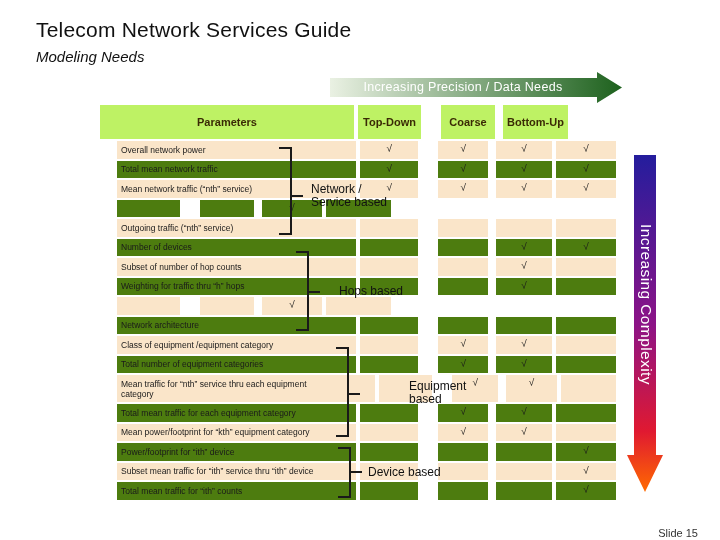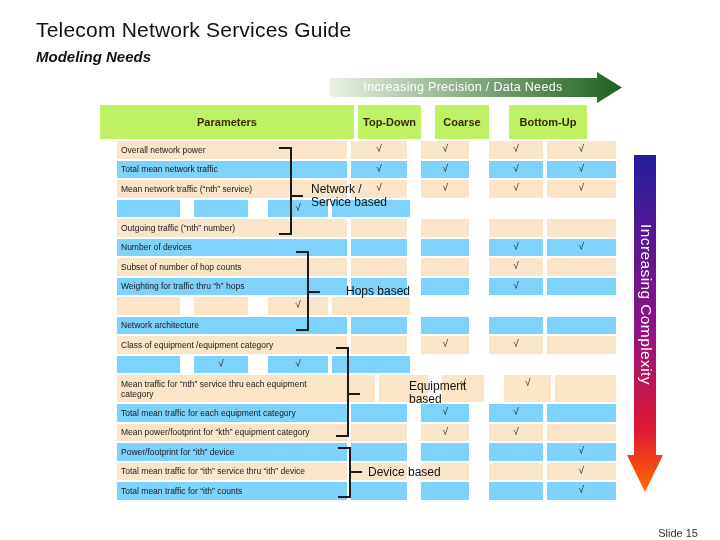--- a/index.html
+++ b/index.html
@@ -1,50 +1,50 @@
 <!DOCTYPE html>
 <html><head>
 <meta charset="utf-8">
 <style>
   html,body{margin:0;padding:0;}
   body{width:720px;height:540px;background:#ffffff;font-family:"Liberation Sans",sans-serif;position:relative;overflow:hidden;}
   .abs{position:absolute;}
 
   
   .title{left:36px;top:18px;font-size:21px;color:#111;letter-spacing:.2px;}
-  .subtitle{left:36px;top:48px;font-size:15px;font-style:italic;font-weight:700;color:#111;}
+  .subtitle{left:36px;top:48px;font-size:15px;font-style:italic;font-weight:400;color:#111;}
 
   
   .precision-text{left:331px;top:78px;width:264px;height:19px;line-height:19px;
     text-align:center;color:#ffffff;font-size:12.5px;letter-spacing:.3px;}
 
   
   .table{left:100px;top:105px;width:516px;}
   .thead{display:flex;height:34px;margin-bottom:2px;}
   .hcell{background:#bef264;color:#3a2a05;font-weight:700;font-size:11px;line-height:12px;
     display:flex;align-items:center;justify-content:center;text-align:center;}
   .trow{display:flex;min-height:17.5px;margin-bottom:2px;padding-left:17px;}
   .trow.tall{min-height:27px;}
   .cell{display:flex;}
   .param{width:254px;padding:1px 0 1px 4px;font-size:8.5px;line-height:10px;color:#1a1a1a;
     align-items:center;margin-right:4px;}
   .trow.tall .param{max-width:186px;padding-right:68px;align-items:flex-start;padding-top:4px;}
   .check{justify-content:center;align-items:flex-start;padding-top:2px;font-size:10px;line-height:11px;color:#1a1a1a;}
   .w0{width:254px;margin-right:4px;}
-  .w1{width:63px;margin-right:14px;}
-  .w2{width:54px;margin-right:20px;}
+  .w1{width:63px;margin-right:20px;}
+  .w2{width:54px;margin-right:8px;}
   .w3{width:60px;margin-right:4px;}
-  .w4{width:78px;margin-right:0;}
+  .w4{width:65px;margin-right:0;}
   .odd .cell{background:#fae5c9;}
-  .even .cell{background:#7dd3fc;}
+  .even .cell{background:#4d7c0f;}
 
   
   .grouplabel{font-size:12px;line-height:13px;color:#111;}
   .gl1{left:311px;top:183px;width:88px;}
-  .gl2{left:346px;top:285px;width:120px;}
+  .gl2{left:339px;top:285px;width:120px;}
   .gl3{left:364px;top:380px;width:74px;margin-left:45px;}
   .gl4{left:368px;top:466px;width:120px;}
 
   
   .complexity-text{left:634px;top:224px;width:23px;height:200px;
     writing-mode:vertical-rl;color:#ffffff;font-size:15.5px;letter-spacing:.4px;
     display:flex;align-items:center;}
 
   .slide-number{right:22px;top:527px;font-size:11px;color:#333;}
 
@@ -104,21 +104,21 @@
         <div class="cell check w3">√</div>
         <div class="cell check w4">√</div>
       </div>
       <div class="trow even">
         <div class="cell check w1"></div>
         <div class="cell check w2"></div>
         <div class="cell check w3">√</div>
         <div class="cell check w4"></div>
       </div>
       <div class="trow odd">
-        <div class="cell param">Outgoing traffic (“nth” number)</div>
+        <div class="cell param">Outgoing traffic (“nth” service)</div>
         <div class="cell check w1"></div>
         <div class="cell check w2"></div>
         <div class="cell check w3"></div>
         <div class="cell check w4"></div>
       </div>
       <div class="trow even">
         <div class="cell param">Number of devices</div>
         <div class="cell check w1"></div>
         <div class="cell check w2"></div>
         <div class="cell check w3">√</div>
@@ -152,20 +152,21 @@
         <div class="cell check w4"></div>
       </div>
       <div class="trow odd">
         <div class="cell param">Class of equipment /equipment category</div>
         <div class="cell check w1"></div>
         <div class="cell check w2">√</div>
         <div class="cell check w3">√</div>
         <div class="cell check w4"></div>
       </div>
       <div class="trow even">
+        <div class="cell param">Total number of equipment categories</div>
         <div class="cell check w1"></div>
         <div class="cell check w2">√</div>
         <div class="cell check w3">√</div>
         <div class="cell check w4"></div>
       </div>
       <div class="trow odd tall">
         <div class="cell param">Mean traffic for “nth” service thru each equipment category</div>
         <div class="cell check w1"></div>
         <div class="cell check w2">√</div>
         <div class="cell check w3">√</div>
@@ -186,21 +187,21 @@
         <div class="cell check w4"></div>
       </div>
       <div class="trow even">
         <div class="cell param">Power/footprint for “ith” device</div>
         <div class="cell check w1"></div>
         <div class="cell check w2"></div>
         <div class="cell check w3"></div>
         <div class="cell check w4">√</div>
       </div>
       <div class="trow odd">
-        <div class="cell param">Total mean traffic for “ith” service thru “ith” device</div>
+        <div class="cell param">Subset mean traffic for “ith” service thru “ith” device</div>
         <div class="cell check w1"></div>
         <div class="cell check w2"></div>
         <div class="cell check w3"></div>
         <div class="cell check w4">√</div>
       </div>
       <div class="trow even">
         <div class="cell param">Total mean traffic for “ith” counts</div>
         <div class="cell check w1"></div>
         <div class="cell check w2"></div>
         <div class="cell check w3"></div>

